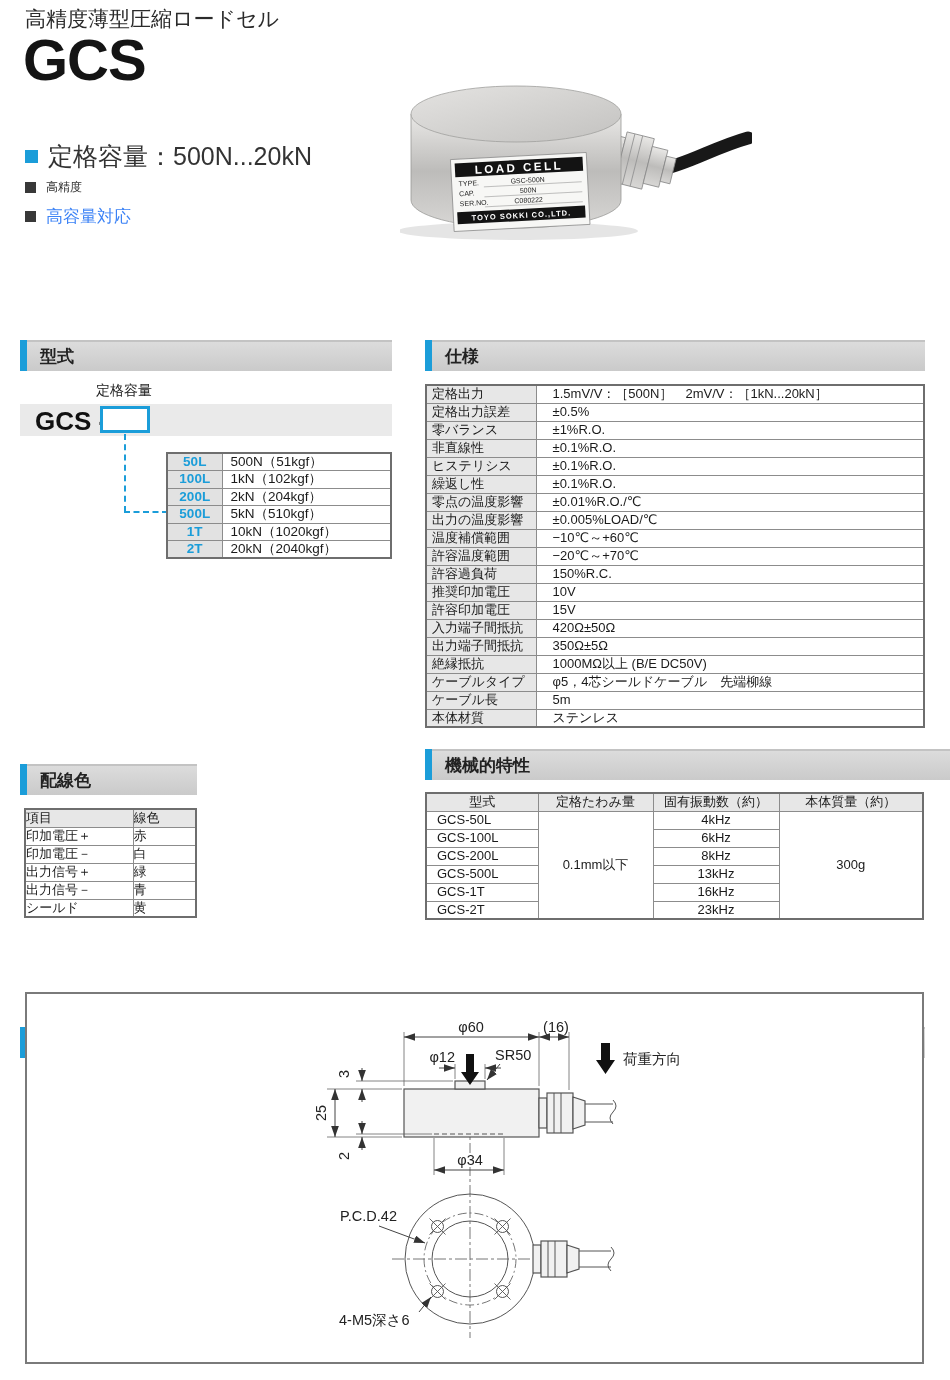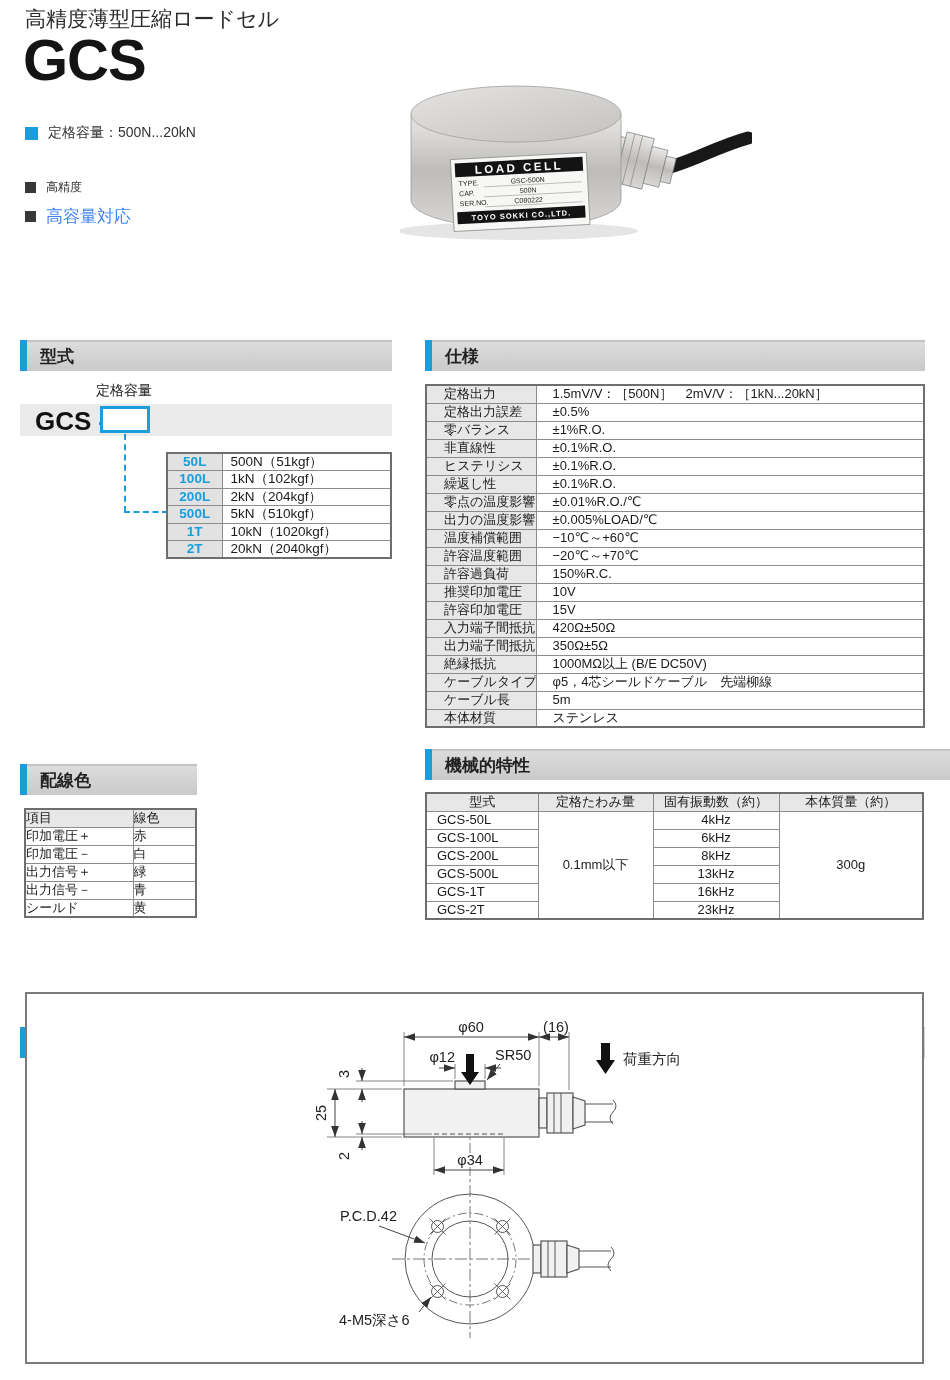--- a/index.html
+++ b/index.html
@@ -6,21 +6,21 @@
   *{margin:0;padding:0;box-sizing:border-box;}
   html,body{background:#fff;}
   body{font-family:"Liberation Sans","DejaVu Sans",sans-serif;color:var(--ink);}
   .page{position:relative;width:950px;height:1380px;background:#ffffff;overflow:hidden;}
 
   .subtitle{position:absolute;left:25px;top:5px;font-size:21px;color:#2b2b2b;}
   .big-title{position:absolute;left:23px;top:26px;font-size:58px;font-weight:bold;letter-spacing:-1px;color:#141414;}
 
   .feature{position:absolute;left:25px;display:flex;align-items:center;}
   .feature .sq{display:inline-block;margin-right:10px;}
-  .f1{top:124px;font-size:14px;color:#333;}
+  .f1{top:140px;font-size:25px;color:#333;}
   .f1 .sq{width:13px;height:13px;background:var(--blue);}
   .f2{top:179px;font-size:12px;color:#333;}
   .f3{top:205px;font-size:17px;color:#3b82f6;}
   .f2 .sq,.f3 .sq{width:11px;height:11px;background:#383838;}
 
   .sec-head{position:absolute;display:flex;height:31px;}
   .sec-head .bar{width:7px;background:var(--blue);}
   .sec-head .bg{flex:1;background:linear-gradient(#dcdcdc,#cacaca);border-top:2px solid #c3c3c3;display:flex;align-items:center;padding-left:13px;font-weight:bold;font-size:17px;color:#222;}
 
   .cap-label{position:absolute;left:96px;top:382px;font-size:14px;color:#222;}
@@ -35,21 +35,21 @@
   table{border:2px solid var(--bdo);}
 
   .model-wrap{position:absolute;left:166px;top:452px;display:flex;flex-direction:column;}
   .model-wrap .blue-bar{width:7px;background:var(--blue);}
   .model-table{width:226px;}
   .model-table td{height:17.5px;font-size:13.5px;}
   .model-table td.code{width:55px;background:#e2e2e2;color:var(--blue);font-weight:bold;text-align:center;}
   .model-table td.cap{padding-left:8px;}
 
   .spec-table{position:absolute;left:425px;top:384px;width:500px;}
-  .spec-table td.l{width:110px;background:#e7e7e7;padding:0 17px;}
+  .spec-table td.l{width:110px;background:#e7e7e7;padding:0 5px;}
   .spec-table td.v{padding:0 16px;}
 
   .wiring-table{position:absolute;left:24px;top:808px;width:173px;text-align:left;}
   .wiring-table td.c1{width:108px;}
   .wiring-table td.hd{background:#e7e7e7;}
 
   .mech-table{position:absolute;left:425px;top:792px;width:499px;text-align:center;}
   .mech-table td.hd{background:#e7e7e7;}
   .mech-table td.m{width:112px;text-align:left;padding-left:10px;}
   .mech-table td.d{width:115px;}

